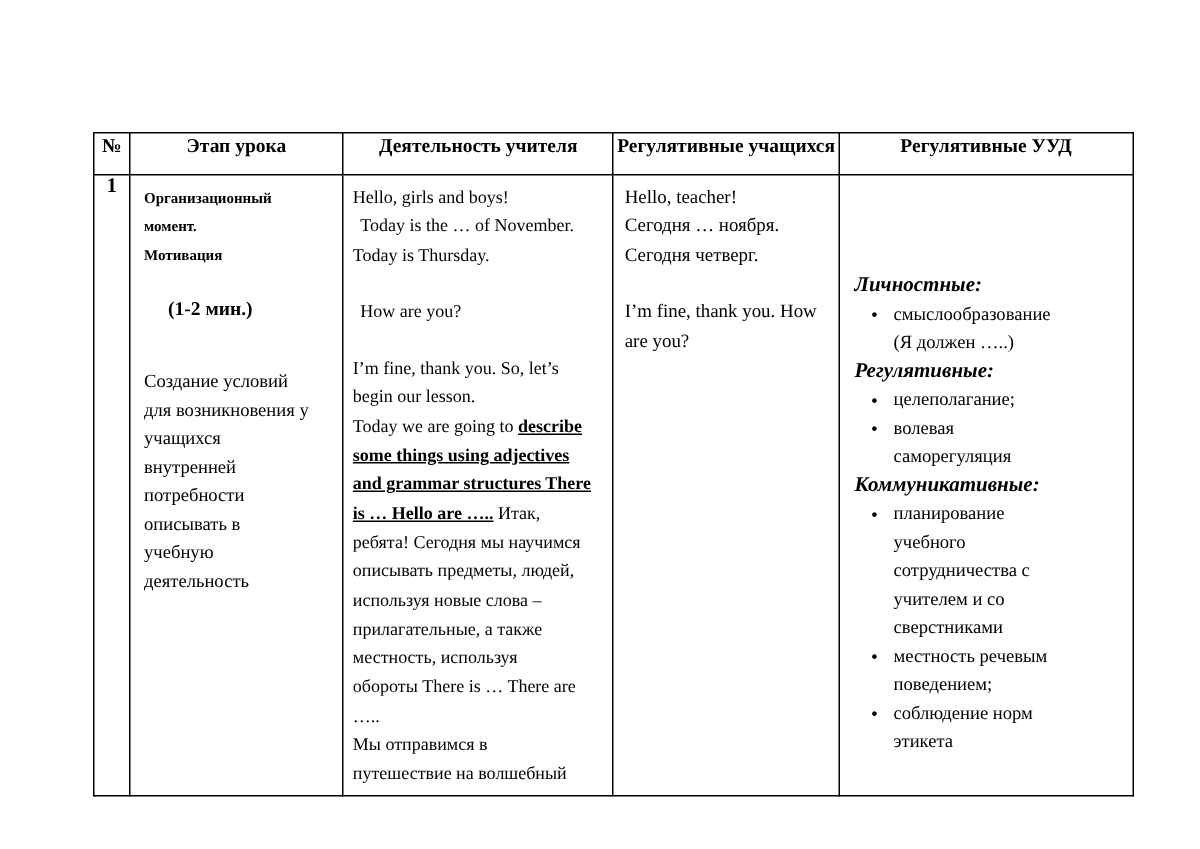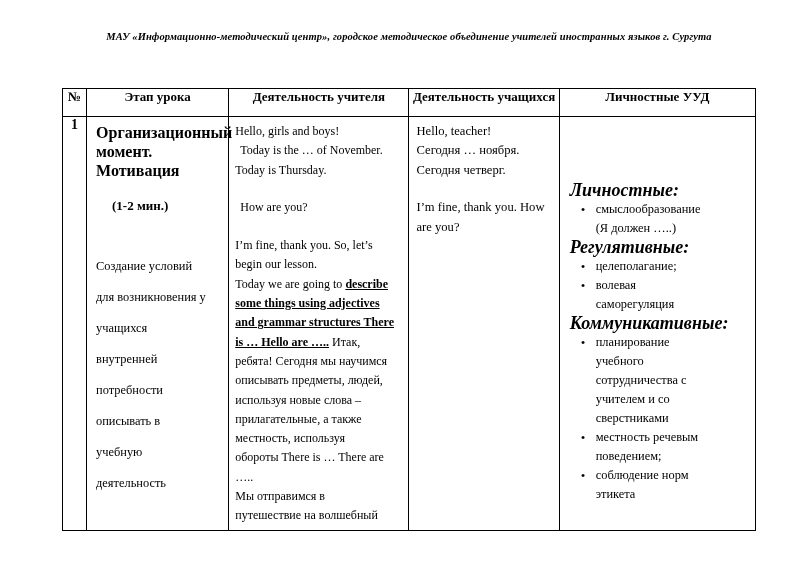--- a/index.html
+++ b/index.html
@@ -79,48 +79,47 @@
     padding-top: 22px;
   }
   .cell-inner {
     padding: 6px 7px 6px 7px;
     font-size: 12.4px;
     line-height: 18.5px;
   }
   .cell-inner.stage { padding-left: 9px; }
   .stage-title {
     font-weight: bold;
-    font-size: 16px;
+    font-size: 10px;
     line-height: 19px;
   }
   .stage-time {
     font-weight: bold;
     font-size: 13px;
     line-height: 19px;
     padding-left: 16px;
     margin-top: 16px;
   }
   .stage-gap { height: 30px; }
   .stage-desc {
     font-size: 12.4px;
     line-height: 19px;
-    margin-top: 12px;
   }
   .blank-line { height: 18.5px; }
   .u { text-decoration: underline; font-weight: bold; }
   .uud-inner {
     padding: 6px 8px 6px 10px;
     font-size: 12.4px;
     line-height: 19px;
   }
   .uud-gap-top { height: 58px; }
   .uud-head {
     font-style: italic;
     font-weight: bold;
-    font-size: 18px;
+    font-size: 14px;
     line-height: 19px;
   }
   ul.uud-list {
     margin: 0;
     padding: 0 0 0 26px;
     list-style: none;
   }
   ul.uud-list li {
     position: relative;
     line-height: 19px;
@@ -135,38 +134,37 @@
   }
   .teach-inner { padding: 5px 6px 4px 6px; font-size: 12px; line-height: 19.3px; }
   .stud-inner  { padding: 5px 6px 4px 7px; font-size: 12.6px; line-height: 19.3px; }
   .indent-sp { padding-left: 5px; }
 </style>
 </head>
 <body>
 
 <div class="page">
 
-  <div class="doc-header">МАУ «Информационно-методический центр», городское методическое объединение учителей иностранных языков г. Сургута</div>
 
 
   <table class="lesson-table">
     <colgroup>
       <col class="col-num">
       <col class="col-stage">
       <col class="col-teach">
       <col class="col-stud">
       <col class="col-uud">
     </colgroup>
     <thead>
       <tr>
         <th>№</th>
         <th>Этап урока</th>
         <th>Деятельность учителя</th>
-        <th>Деятельность учащихся</th>
-        <th>Личностные УУД</th>
+        <th>Регулятивные учащихся</th>
+        <th>Регулятивные УУД</th>
       </tr>
     </thead>
     <tbody>
       <tr>
 
         <td class="cell-num">1</td>
 
         <td>
           <div class="cell-inner stage">
             <div class="stage-title">Организационный</div>

